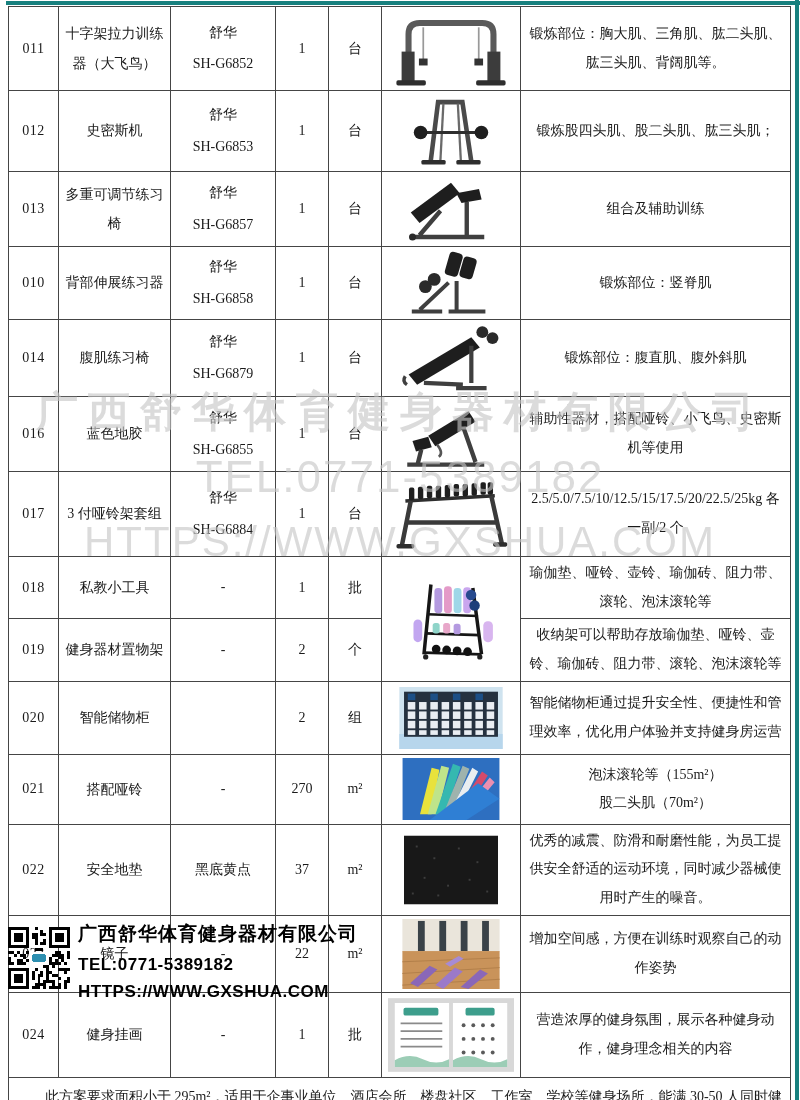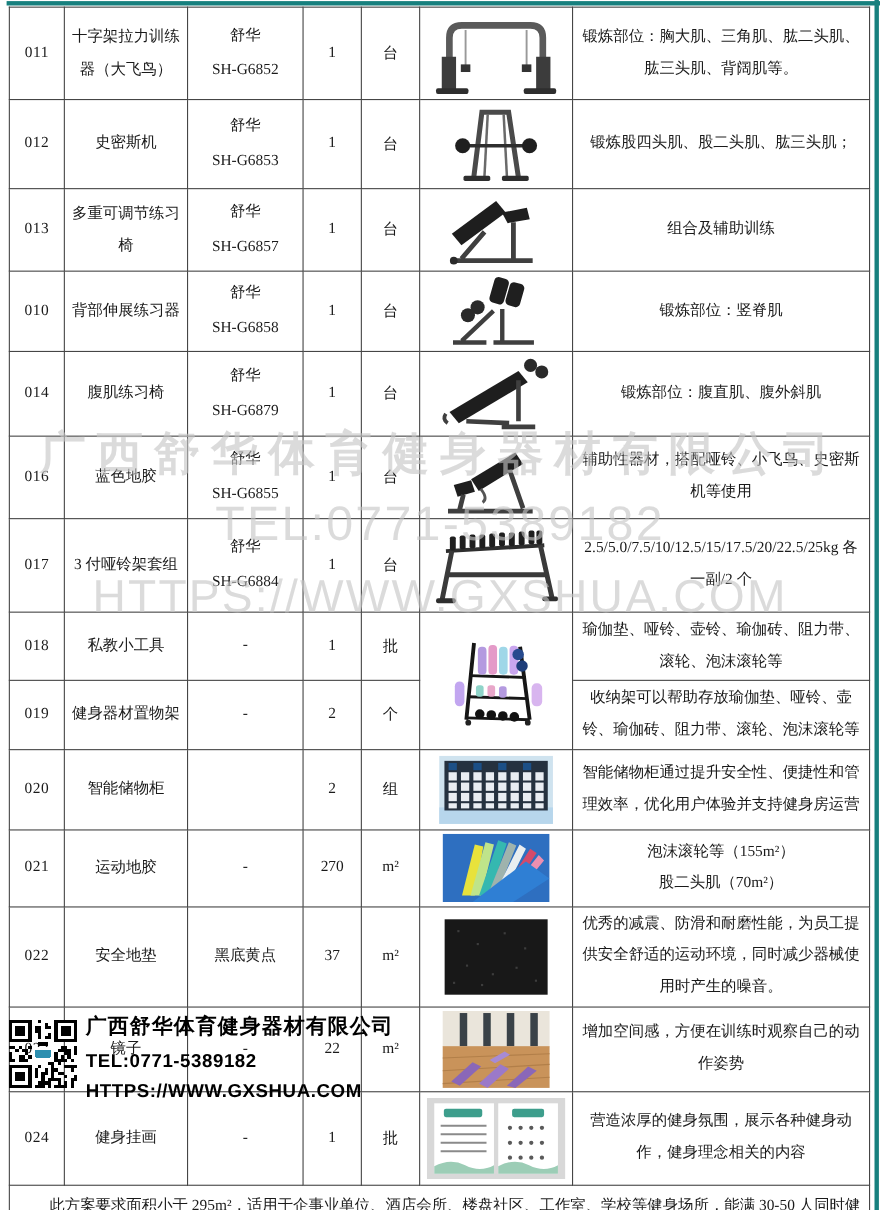--- a/index.html
+++ b/index.html
@@ -324,21 +324,21 @@
             <rect x="57" y="7" width="8" height="7"></rect>
                 <rect x="81" y="7" width="8" height="7"></rect>
           </g>
         </svg>
       </td>
       <td class="desc">智能储物柜通过提升安全性、便捷性和管理效率，优化用户体验并支持健身房运营</td>
     </tr>
 
     <tr style="height:70px">
       <td class="no">021</td>
-      <td class="name">运动地胶</td>
+      <td class="name">搭配哑铃</td>
       <td class="brand">
         <div>-</div>
       </td>
       <td class="qty">270</td>
       <td class="unit">m²</td>
       <td class="img">
         <svg viewBox="0 0 100 64" width="100" height="62">
           <rect width="100" height="64" fill="#2e6fc0"></rect>
           <polygon points="18,58 30,10 38,12 30,58" fill="#e8e23c"></polygon>
           <polygon points="26,58 40,8 48,10 36,58" fill="#bfe48a"></polygon>

